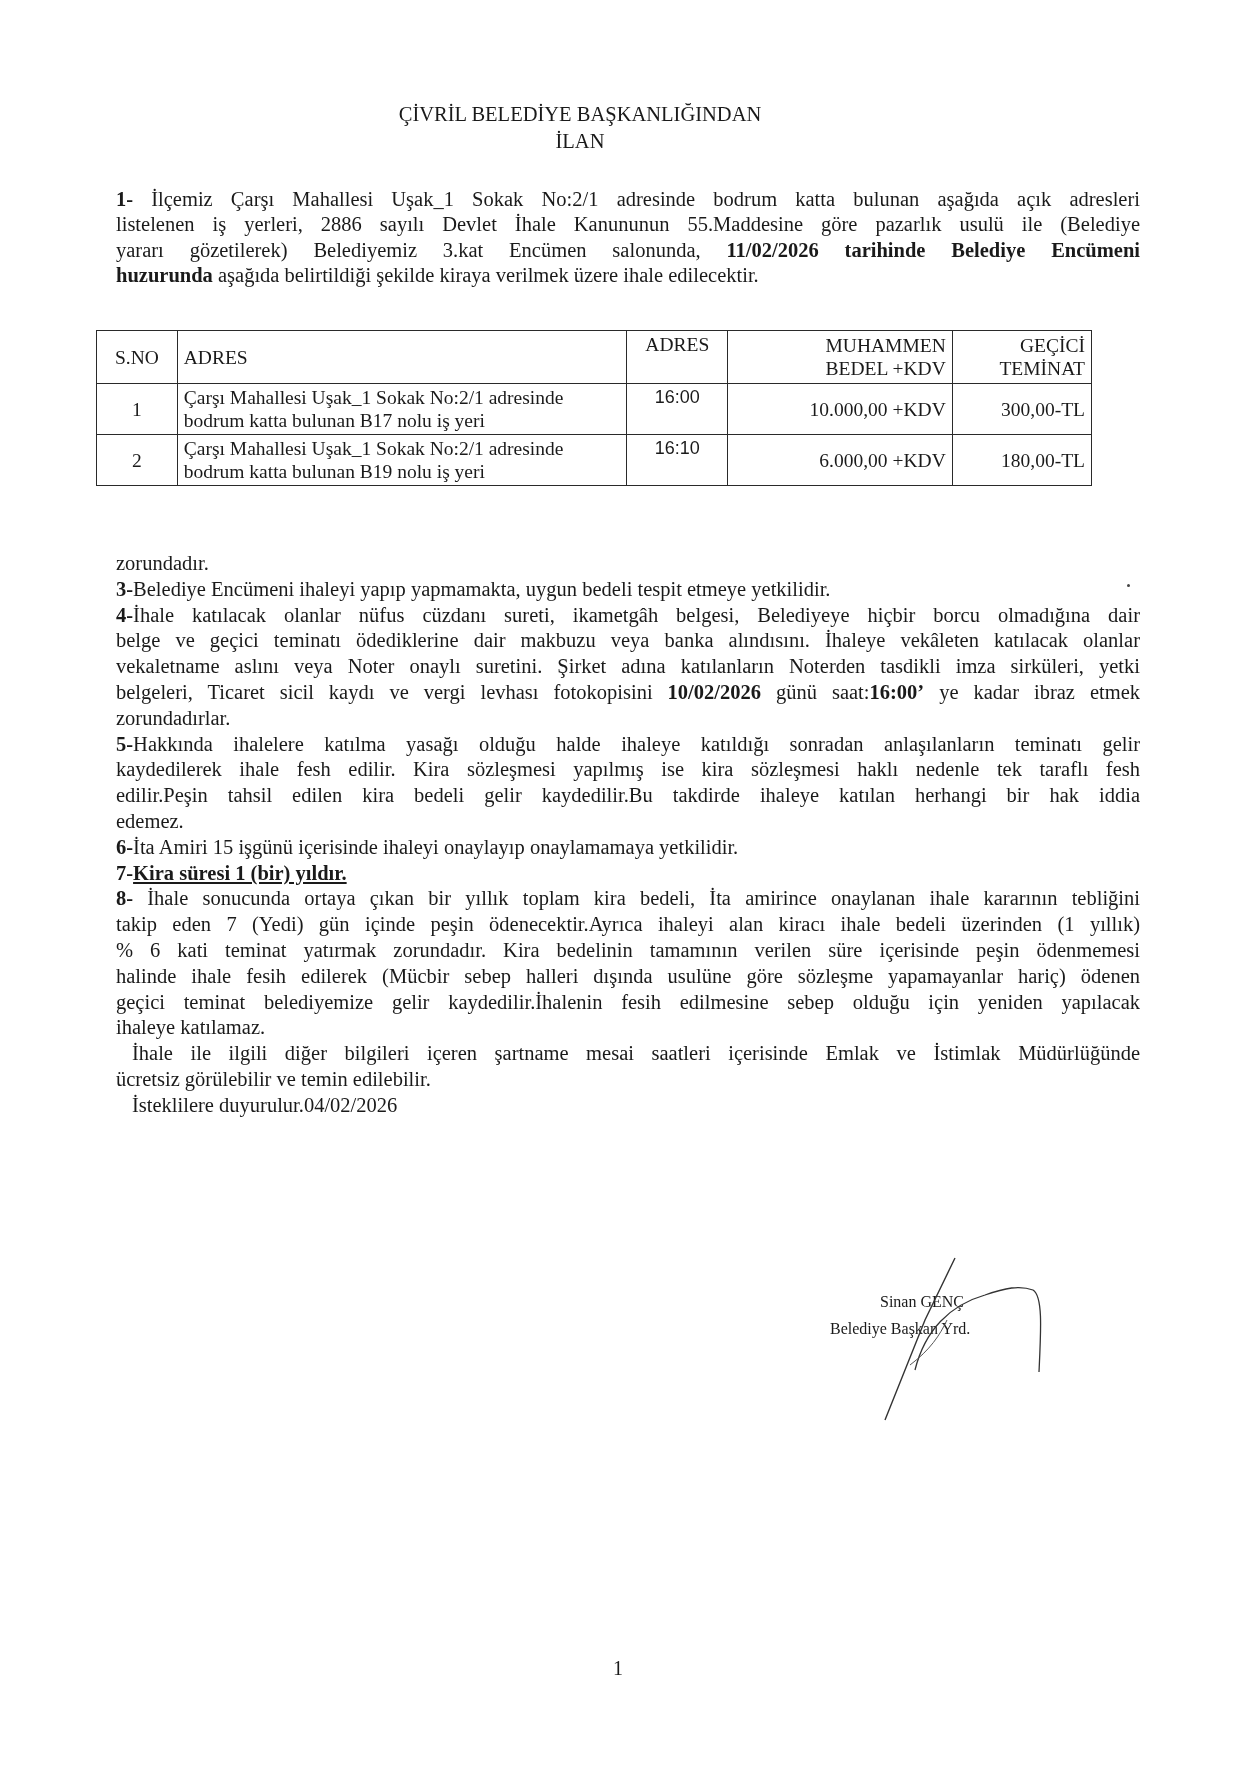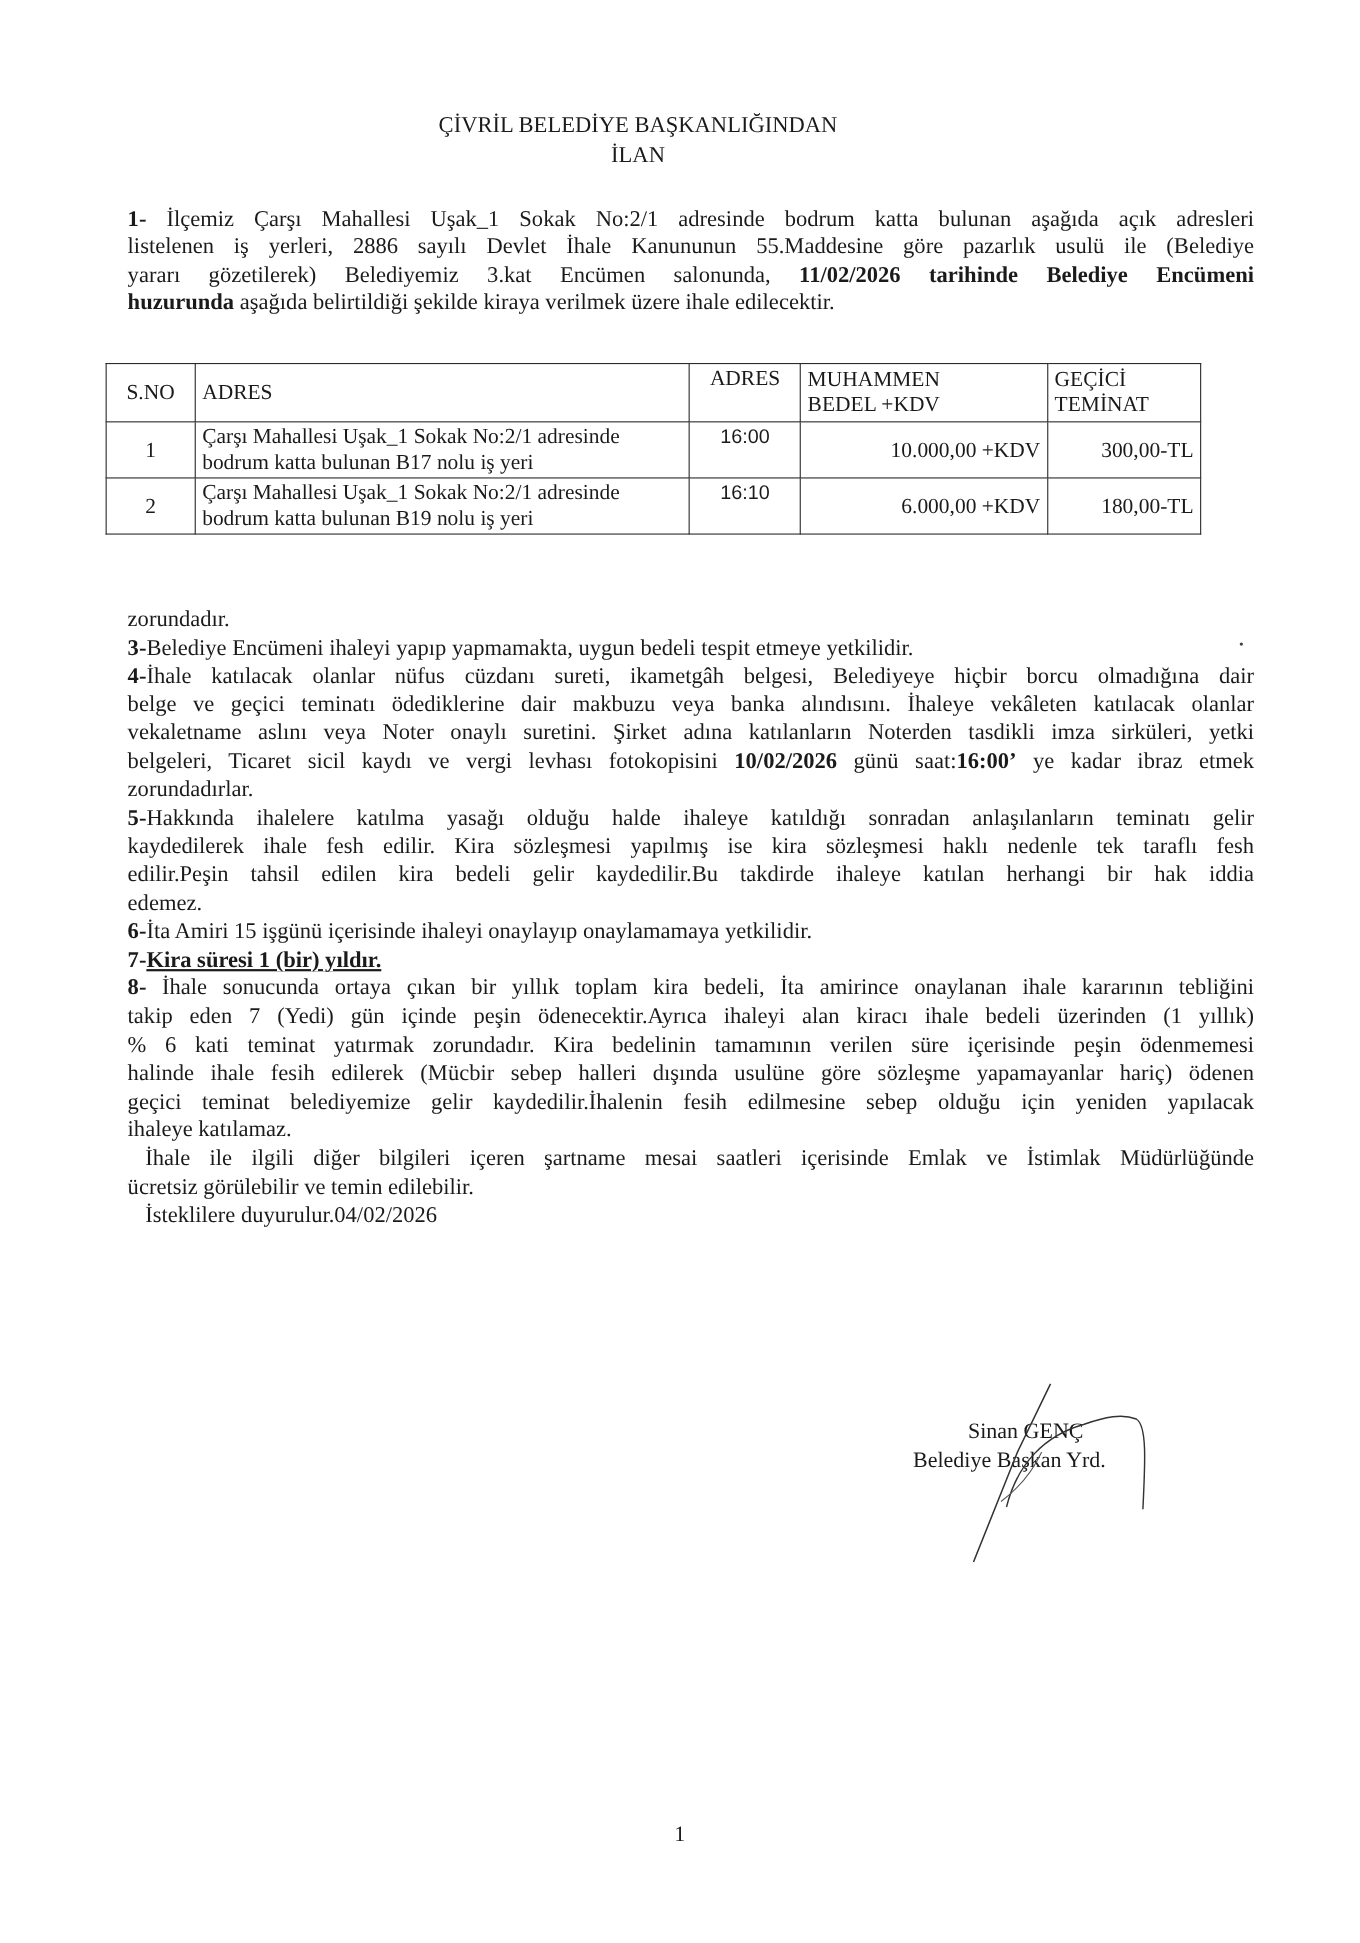--- a/index.html
+++ b/index.html
@@ -23,24 +23,24 @@
     table.ihale td, table.ihale th {
       border: 1.5px solid #2a2a2a; padding: 2px 6px; vertical-align: top; font-weight: normal;
     }
     table.ihale th { height: 48px; }
     .c-sno { width: 70px; text-align: center; vertical-align: middle !important; }
     .c-adres { width: 470px; text-align: left; }
     .c-saat { width: 90px; text-align: center; }
     .c-bedel { width: 220px; text-align: right; vertical-align: middle !important; }
     .c-temin { width: 130px; text-align: right; vertical-align: middle !important; }
     th.c-adres { vertical-align: middle !important; padding-left: 10px; }
-    th.c-bedel, th.c-temin { text-align: left; }
+    th.c-bedel, th.c-temin { text-align: right; }
     td.c-adres { padding-left: 10px; }
 
-    .signature { position: absolute; left: 830px; top: 1288px; font-size: 20px; line-height: 27px; }
+    .signature { position: absolute; left: 830px; top: 1288px; font-size: 16px; line-height: 27px; }
     .sig-name { display: block; padding-left: 50px; }
     .sig-title { display: block; }
     .sig-svg { position: absolute; left: 855px; top: 1250px; width: 200px; height: 180px; pointer-events: none; }
 
     .page-num { position: absolute; top: 1657px; left: 0; width: 1236px; text-align: center; font-size: 20px; }
     .dot-mark { position: absolute; left: 1127px; top: 584px; width: 3px; height: 3px; background: #444; border-radius: 50%; }
   </style>
 </head>
 <body>
 

